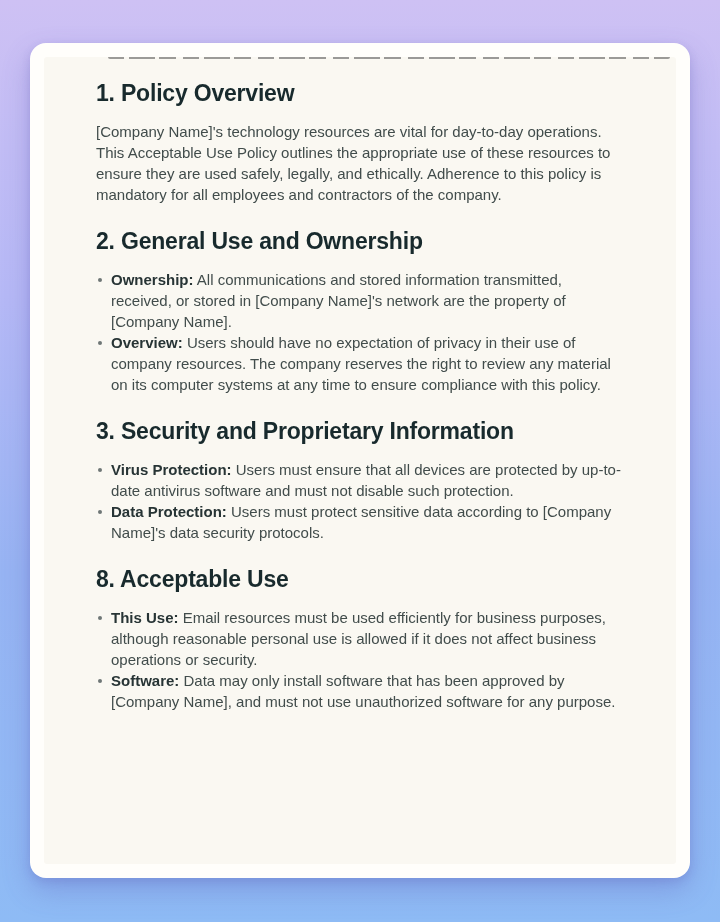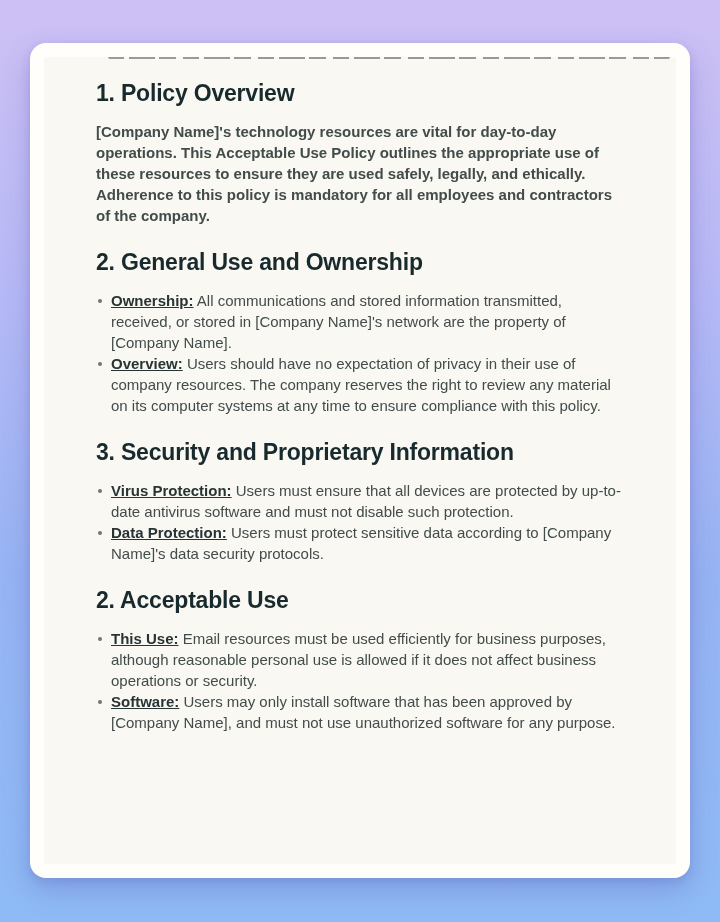--- a/index.html
+++ b/index.html
@@ -31,32 +31,32 @@
       var(--artifact) 21px 47px, transparent 47px 51px,
       var(--artifact) 51px 68px, transparent 68px 75px);
     opacity:.55;filter:blur(.4px);border-radius:2px;
   }
   .section{margin:0 0 20px 0;}
   .section-heading{
     font-size:23px;line-height:32px;font-weight:bold;letter-spacing:-.2px;
     color:var(--heading);margin:0 0 12px 0;
   }
   .section-paragraph{
-    font-size:15px;line-height:21px;color:var(--body);margin:0;font-weight:bold;
+    font-size:15px;line-height:21px;color:var(--body);margin:0;
   }
   ul.bullets{list-style:none;margin:2px 0 0 0;padding:0;}
   ul.bullets li{
     position:relative;padding-left:15px;margin:0;
     font-size:15px;line-height:21px;color:var(--body);
   }
   .bullet-dot{
     position:absolute;left:2px;top:9px;width:4px;height:4px;border-radius:50%;
     background:var(--dot);
   }
-  .bullet-label{font-weight:bold;color:var(--label);text-decoration:underline;}
+  .bullet-label{font-weight:bold;color:var(--label);}
 </style>
 </head>
 <body>
 
 <div class="card">
   <div class="panel">
 
     <div class="cropped-text-artifact"></div>
 
     <div class="section">
@@ -90,29 +90,29 @@
         </li>
         <li>
           <span class="bullet-dot"></span>
           <span class="bullet-label">Data Protection:</span>
           <span>Users must protect sensitive data according to [Company Name]'s data security protocols.</span>
         </li>
       </ul>
     </div>
 
     <div class="section">
-      <h1 class="section-heading">2. Acceptable Use</h1>
+      <h1 class="section-heading">8. Acceptable Use</h1>
       <ul class="bullets">
         <li>
           <span class="bullet-dot"></span>
           <span class="bullet-label">This Use:</span>
           <span>Email resources must be used efficiently for business purposes, although reasonable personal use is allowed if it does not affect business operations or security.</span>
         </li>
         <li>
           <span class="bullet-dot"></span>
           <span class="bullet-label">Software:</span>
-          <span>Users may only install software that has been approved by [Company Name], and must not use unauthorized software for any purpose.</span>
+          <span>Data may only install software that has been approved by [Company Name], and must not use unauthorized software for any purpose.</span>
         </li>
       </ul>
     </div>
 
   </div>
 </div>
 
 </body></html>

